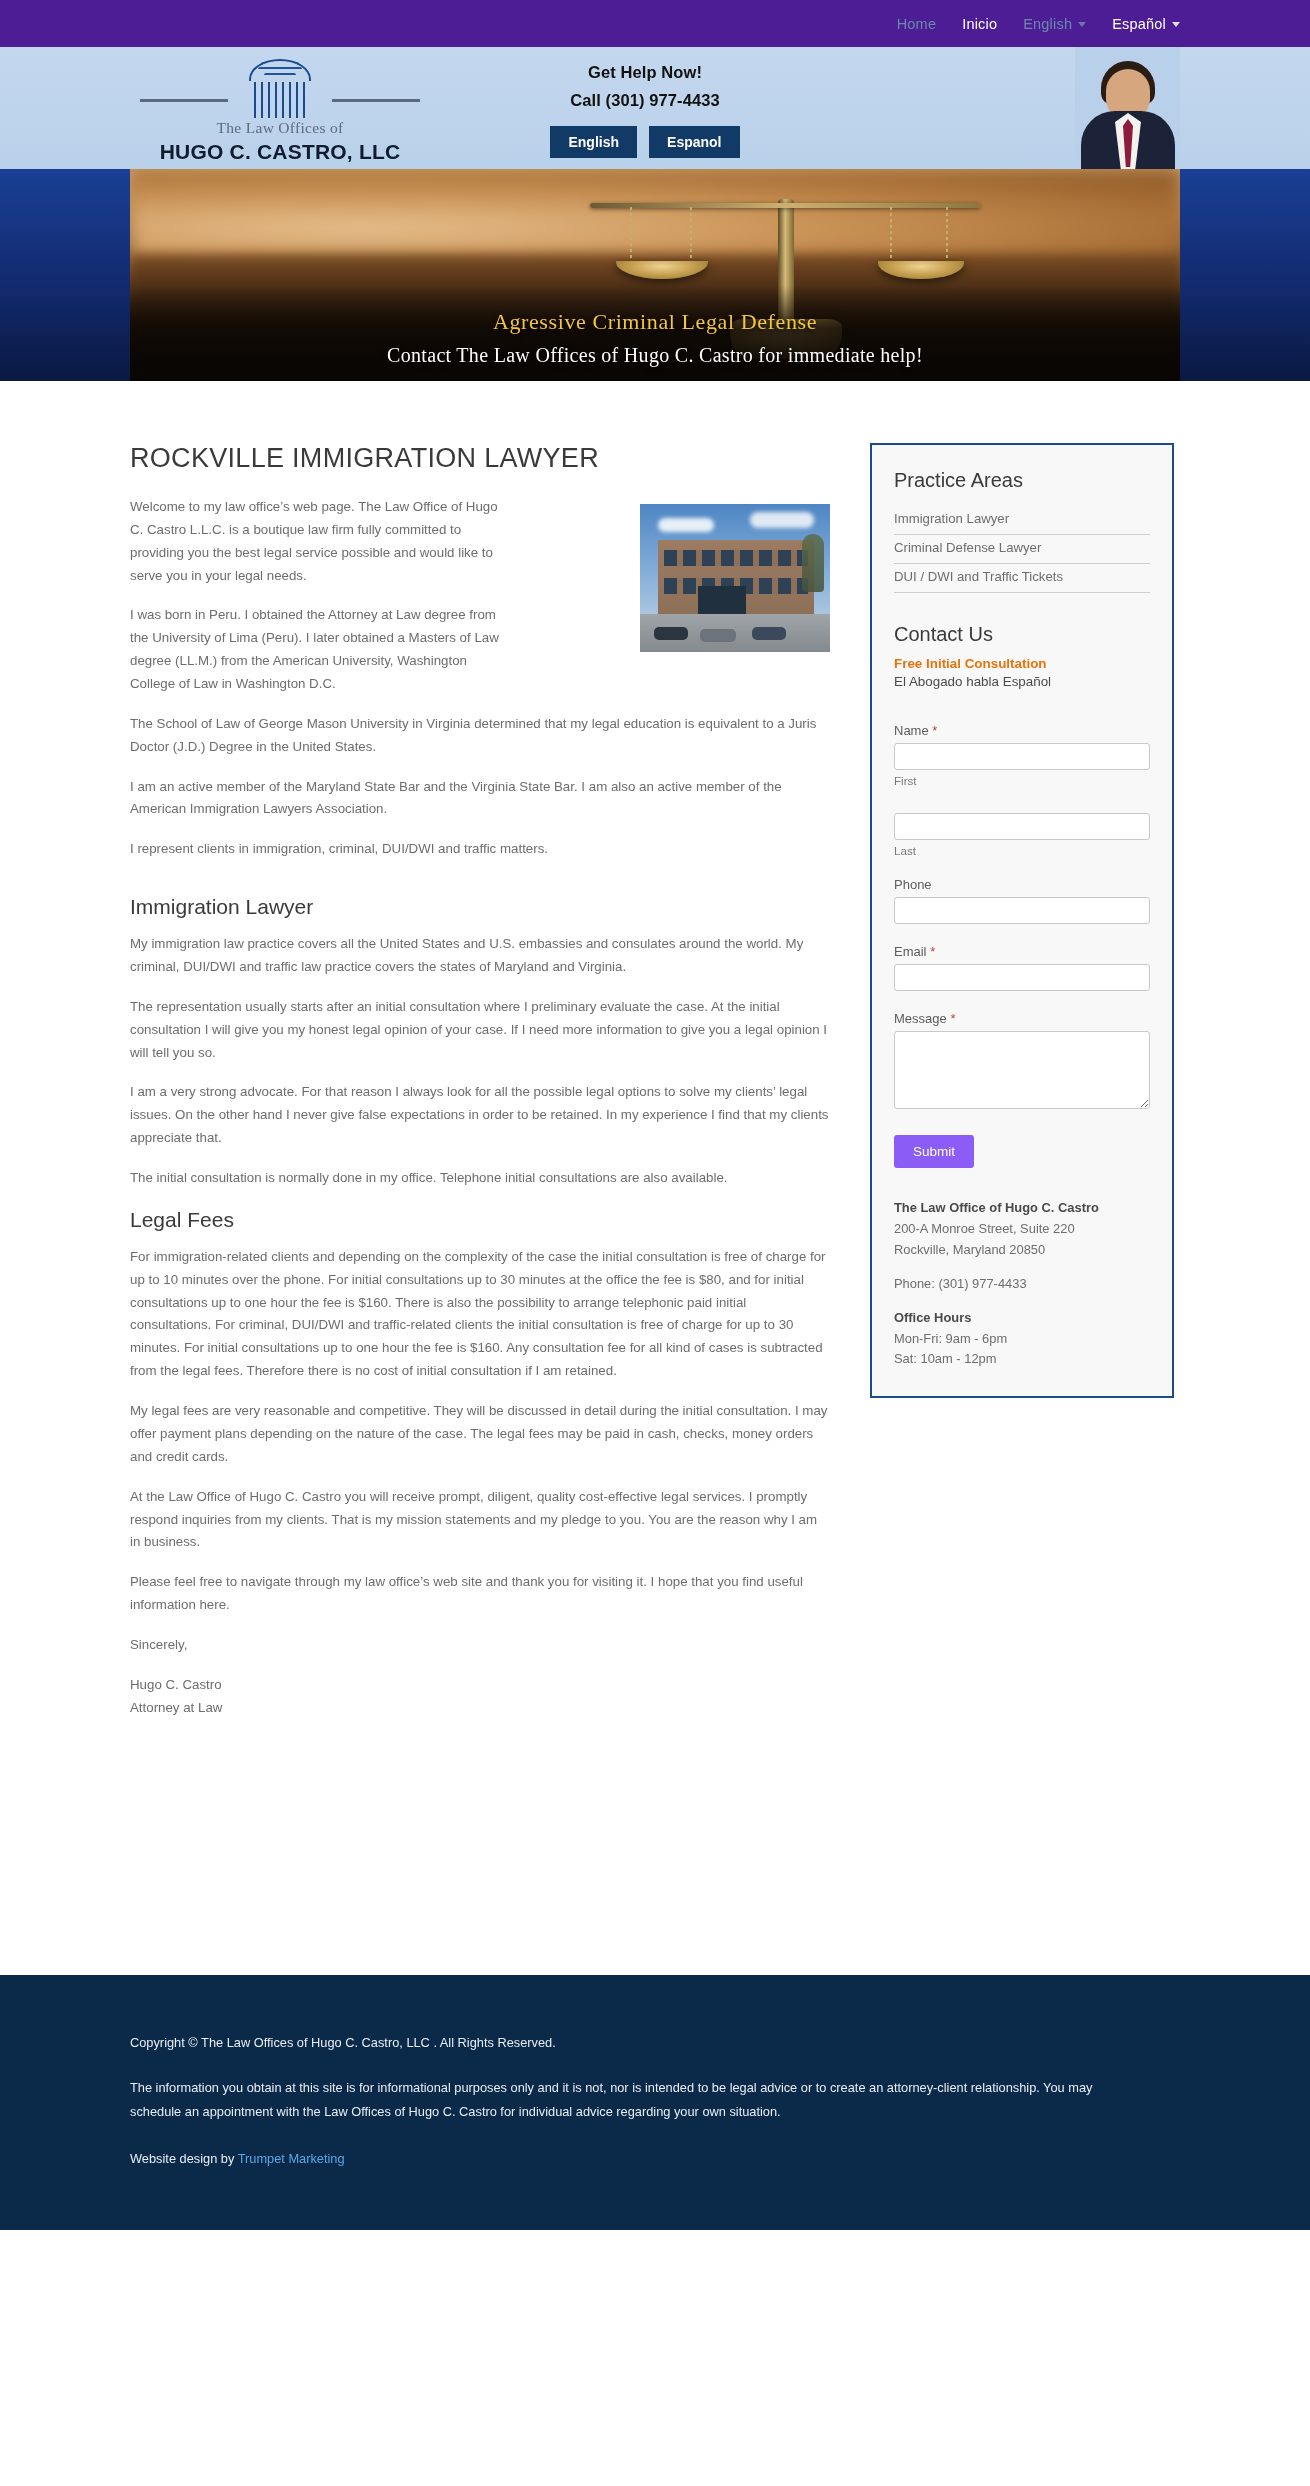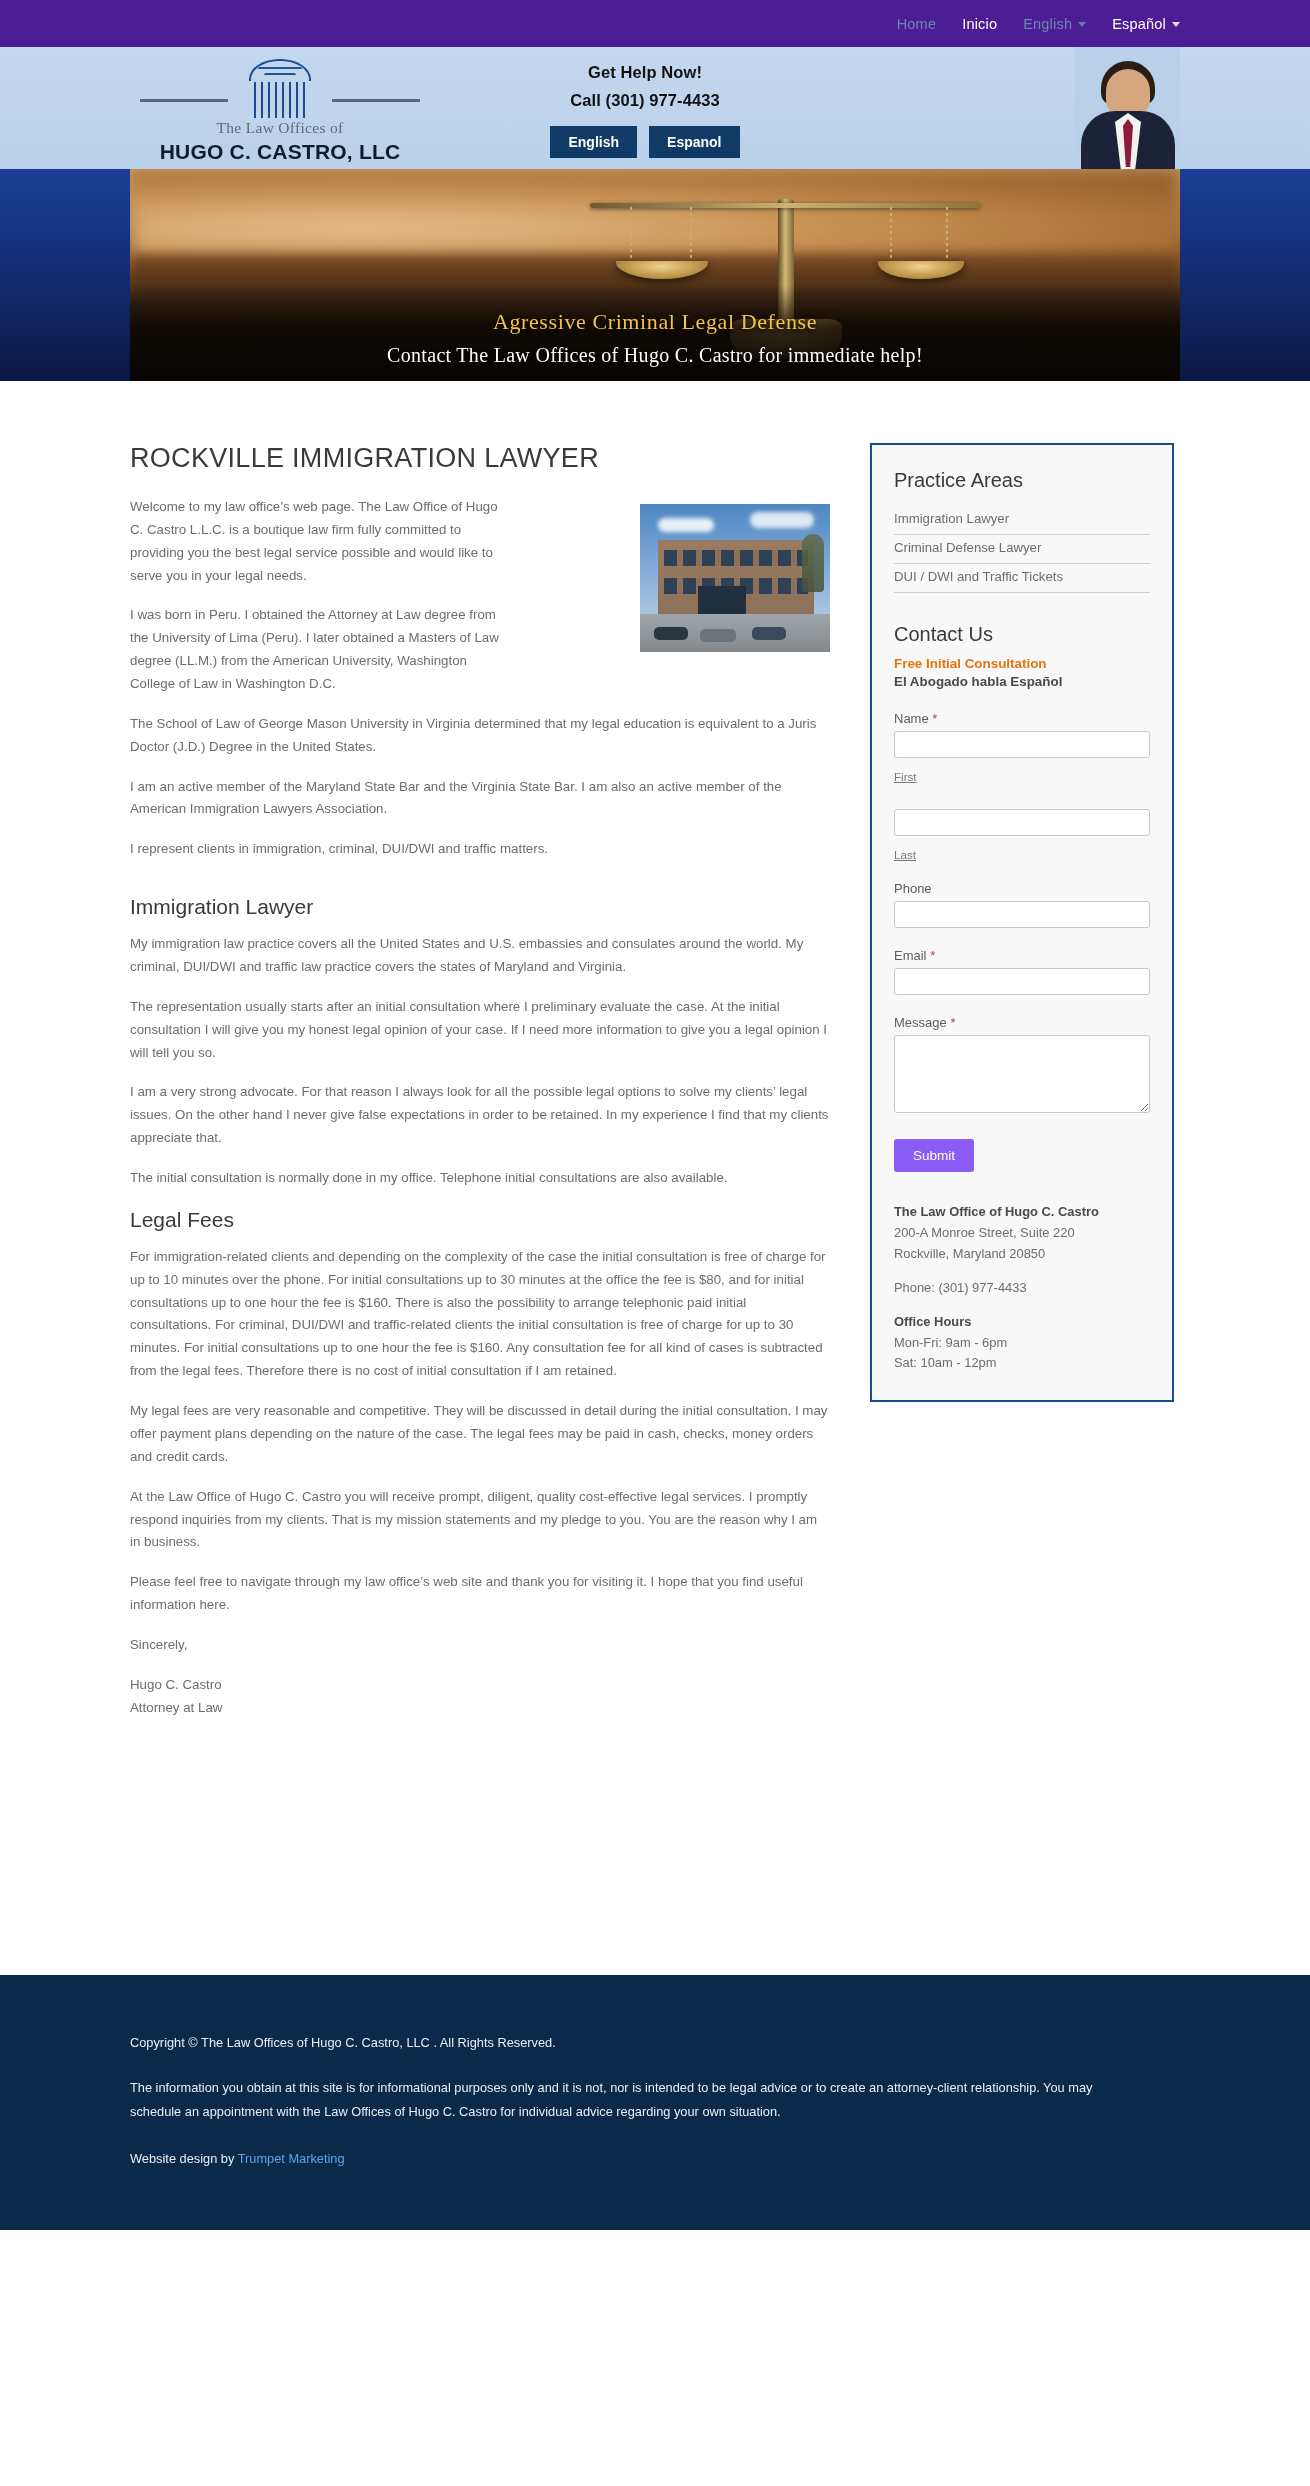--- a/index.html
+++ b/index.html
@@ -332,42 +332,42 @@
     cursor: pointer;
   }
   .free-consult {
     font-size: 13.4px;
     font-weight: bold;
     color: #e8730c;
     margin-bottom: 3px;
   }
   .habla {
     font-size: 13.4px;
-    font-weight: bold;
+    font-weight: normal;
     color: #4a4a4a;
-    margin-bottom: 22px;
+    margin-bottom: 34px;
   }
   .f-label {
     font-size: 13px;
     color: #5c5c5c;
     margin-bottom: 5px;
   }
   .req { color: #b5454a; }
   .f-input {
     width: 100%;
     height: 27px;
     border: 1px solid #c9c9c9;
     background: #fff;
     border-radius: 3px;
     font-family: "Liberation Sans", sans-serif;
     font-size: 13px;
     color: #333;
     padding: 0 7px;
   }
-  .f-sub { font-size: 11.6px; color: #7a7a7a; margin-top: 12px; text-decoration: underline; }
+  .f-sub { font-size: 11.6px; color: #7a7a7a; margin-top: 4px; }
   .f-gap { height: 20px; }
   .f-gap-lg { height: 26px; }
   .f-text {
     width: 100%;
     height: 78px;
     border: 1px solid #c9c9c9;
     background: #fff;
     border-radius: 3px;
     resize: vertical;
     font-family: "Liberation Sans", sans-serif;

